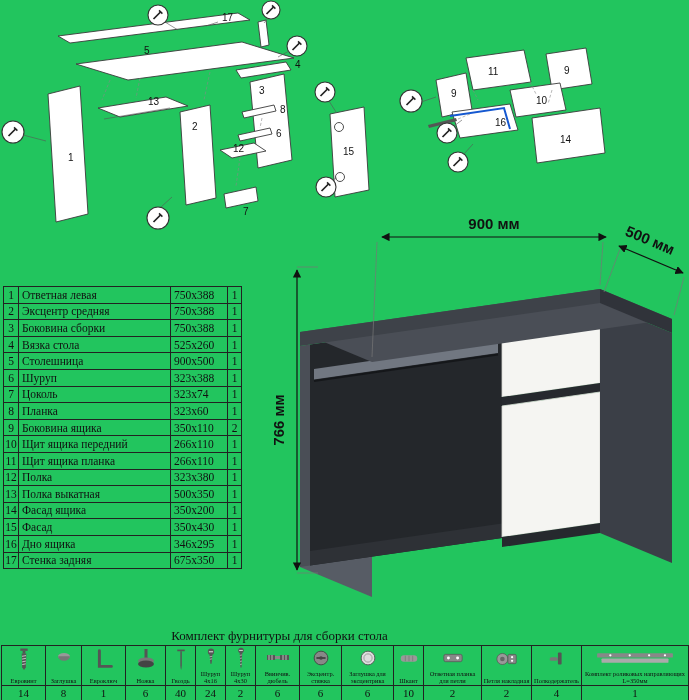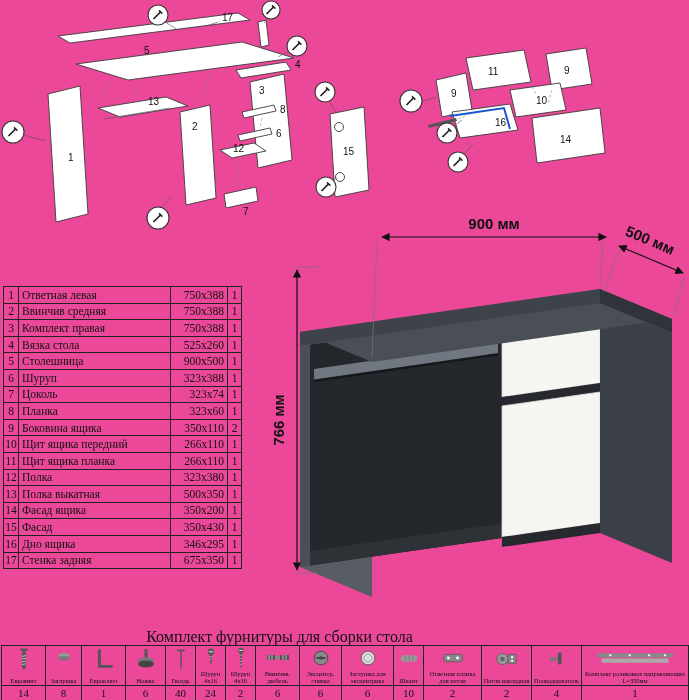--- a/index.html
+++ b/index.html
@@ -1,28 +1,28 @@
 <!DOCTYPE html>
 <html><head>
 <meta charset="utf-8">
 <style>
   *{margin:0;padding:0;box-sizing:border-box}
   html,body{width:689px;height:700px;background:#fff}
   body{font-family:"Liberation Serif",serif;color:#111}
-  .page{position:relative;width:689px;height:700px;background:#ec4899;overflow:hidden}
+  .page{position:relative;width:689px;height:700px;background:#22c55e;overflow:hidden}
   .abs{position:absolute}
   
   .parts-table{position:absolute;left:3px;top:286px;border-collapse:collapse;font-size:11.5px}
   .parts-table td{border:1px solid #222;padding:0 3px;height:16.6px;line-height:1.05;white-space:nowrap}
   .parts-table .c-num{width:15px;text-align:center;padding:0 1px}
   .parts-table .c-name{width:152px}
-  .parts-table .c-size{width:57px;text-align:right}
+  .parts-table .c-size{width:57px;text-align:left}
   .parts-table .c-qty{width:14px;text-align:center;padding:0 1px}
   
-  .hw-title{position:absolute;left:0;top:628px;width:559px;text-align:center;font-size:16px}
+  .hw-title{position:absolute;left:0;top:628px;width:559px;text-align:center;font-size:13px}
   .hw-table{position:absolute;left:1px;top:645px;width:687px;border-collapse:collapse;table-layout:fixed}
   .hw-table td{border:1px solid #222;text-align:center;vertical-align:bottom;padding:1px;overflow:hidden}
   .hw-cell{display:flex;flex-direction:column;justify-content:space-between;align-items:center;height:37px}
   .hw-name{display:block;font-size:6.4px;line-height:1.1;font-family:"Liberation Serif",serif}
   .hw-qty td{height:15px;font-size:11px;vertical-align:middle}
   
   .part-num{font:10px "Liberation Sans",sans-serif;fill:#111}
   .dim-label{font:bold 15px "Liberation Sans",sans-serif;fill:#111}
   .pnl{fill:#fff;stroke:#3a3a3a;stroke-width:0.9}
   .ldr{stroke:#555;stroke-width:0.6;fill:none}
@@ -154,27 +154,27 @@
   <table class="parts-table">
     <tbody>
       <tr>
           <td class="c-num">1</td>
           <td class="c-name">Ответная левая</td>
           <td class="c-size">750x388</td>
           <td class="c-qty">1</td>
         </tr>
       <tr>
           <td class="c-num">2</td>
-          <td class="c-name">Ввинчив средняя</td>
+          <td class="c-name">Эксцентр средняя</td>
           <td class="c-size">750x388</td>
           <td class="c-qty">1</td>
         </tr>
       <tr>
           <td class="c-num">3</td>
-          <td class="c-name">Комплект правая</td>
+          <td class="c-name">Боковина сборки</td>
           <td class="c-size">750x388</td>
           <td class="c-qty">1</td>
         </tr>
       <tr>
           <td class="c-num">4</td>
           <td class="c-name">Вязка стола</td>
           <td class="c-size">525x260</td>
           <td class="c-qty">1</td>
         </tr>
       <tr>

